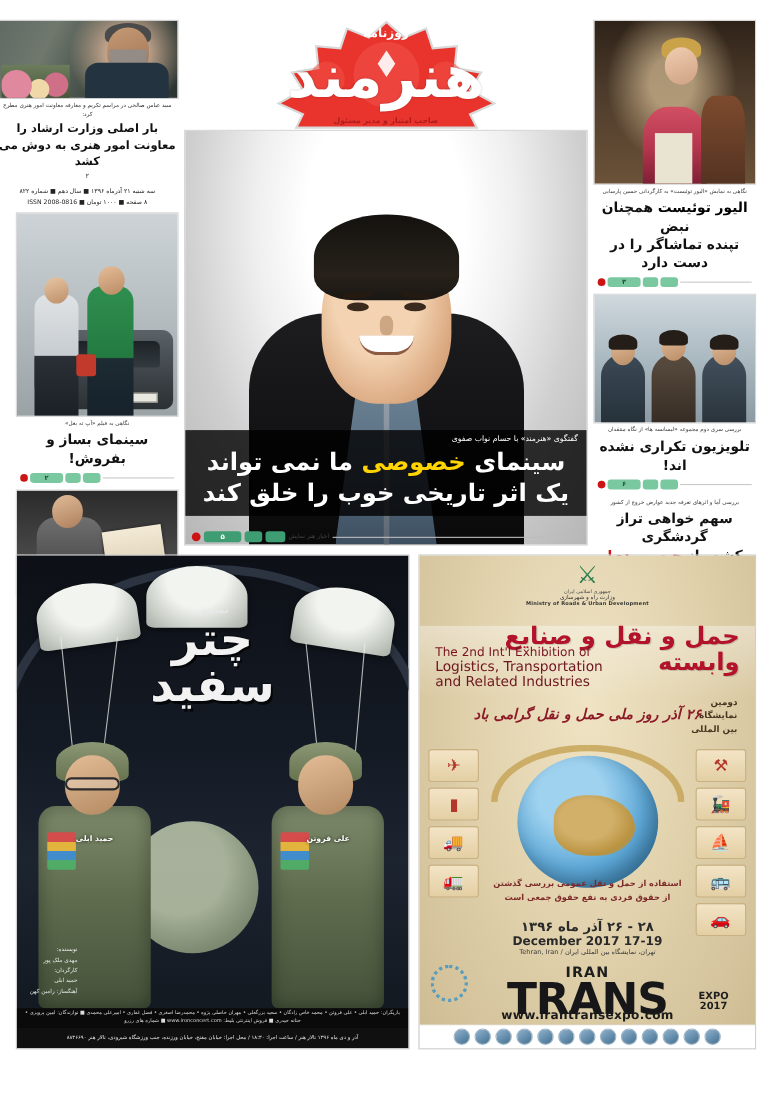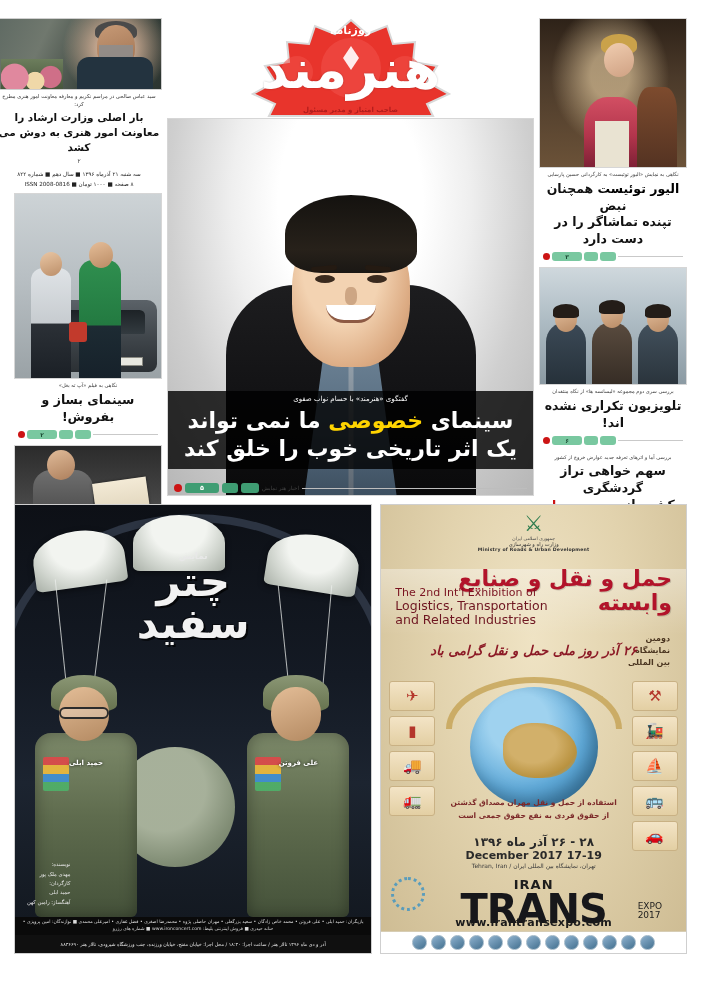--- a/index.html
+++ b/index.html
@@ -277,21 +277,21 @@
   }
 
   
   .main-head {
     position: absolute; left: 0; right: 0; bottom: 26px;
     background: rgba(0,0,0,.80);
     padding: 3px 8px 6px;
     direction: rtl;
   }
   .main-head .kicker {
-    font-size: 7px; color: #ffffff; text-align: center; line-height: 1.6; padding-bottom: 2px;
+    font-size: 7px; color: #ffffff; text-align: right; line-height: 1.6; padding-bottom: 2px;
   }
   .main-head .h1 {
     font-size: 22px; font-weight: bold; line-height: 1.28; color: #ffffff; text-align: center;
   }
   .main-head .h1 .y { color: #ffd400; }
   .main-photo .main-pagebar {
     position: absolute; left: 0; right: 0; bottom: 2px;
     display: flex; flex-direction: row-reverse; align-items: center; gap: 3px; padding: 0 6px;
   }
   .main-photo .main-pagebar .dot { width: 8px; height: 8px; border-radius: 50%; background:#cc1414; }
@@ -481,22 +481,22 @@
   .ad .dates .en { color: #2a2a2a; font-size: 11px; font-weight: bold; }
   .ad .dates .loc { color: #3a3a3a; font-size: 6px; }
   .ad .bigmark {
     position:absolute; left: 0; right: 0; top: 372px; text-align: center;
   }
   .ad .bigmark .iran { font-size: 13px; font-weight: bold; color: #1d1d1d; letter-spacing: 1px; }
   .ad .bigmark .trans {
     font-size: 40px; font-weight: bold; color: #17171a; letter-spacing: -1px; line-height: .86;
   }
   .ad .bigmark .expo {
-    position:absolute; right: 24px; bottom: 6px; font-size: 9px; font-weight: normal; color: #1d1d1d;
-    line-height: 1.05; text-align: left;
+    position:absolute; right: 24px; bottom: 6px; font-size: 9px; font-weight: bold; color: #1d1d1d;
+    line-height: 1.05; text-align: center;
   }
   .ad .url {
     position:absolute; left: 0; right: 0; bottom: 24px; text-align: center;
     font-size: 11px; font-weight: bold; color: #1b1b1b; letter-spacing: .3px;
   }
   .ad .sponsors {
     position:absolute; left: 0; right: 0; bottom: 0; height: 22px;
     background: #ffffff; border-top: 1px solid #d7cdb4;
     display: flex; align-items: center; justify-content: center; gap: 4px;
   }
@@ -771,21 +771,21 @@
       </div>
       <div class="icon-col r">
         <div class="ibox">⚒</div>
         <div class="ibox">🚂</div>
         <div class="ibox">⛵</div>
         <div class="ibox">🚌</div>
         <div class="ibox">🚗</div>
       </div>
 
       <div class="note">
-        <div>استفاده از حمل و نقل مهران مصداق گذشتن</div>
+        <div>استفاده از حمل و نقل عمومی بررسی گذشتن</div>
         <div>از حقوق فردی به نفع حقوق جمعی است</div>
       </div>
 
       <div class="dates">
         <div class="fa">۲۸ - ۲۶ آذر ماه ۱۳۹۶</div>
         <div class="en">17-19 December 2017</div>
         <div class="loc">تهران، نمایشگاه بین المللی ایران / Tehran, Iran</div>
       </div>
 
       <div class="bigmark">

